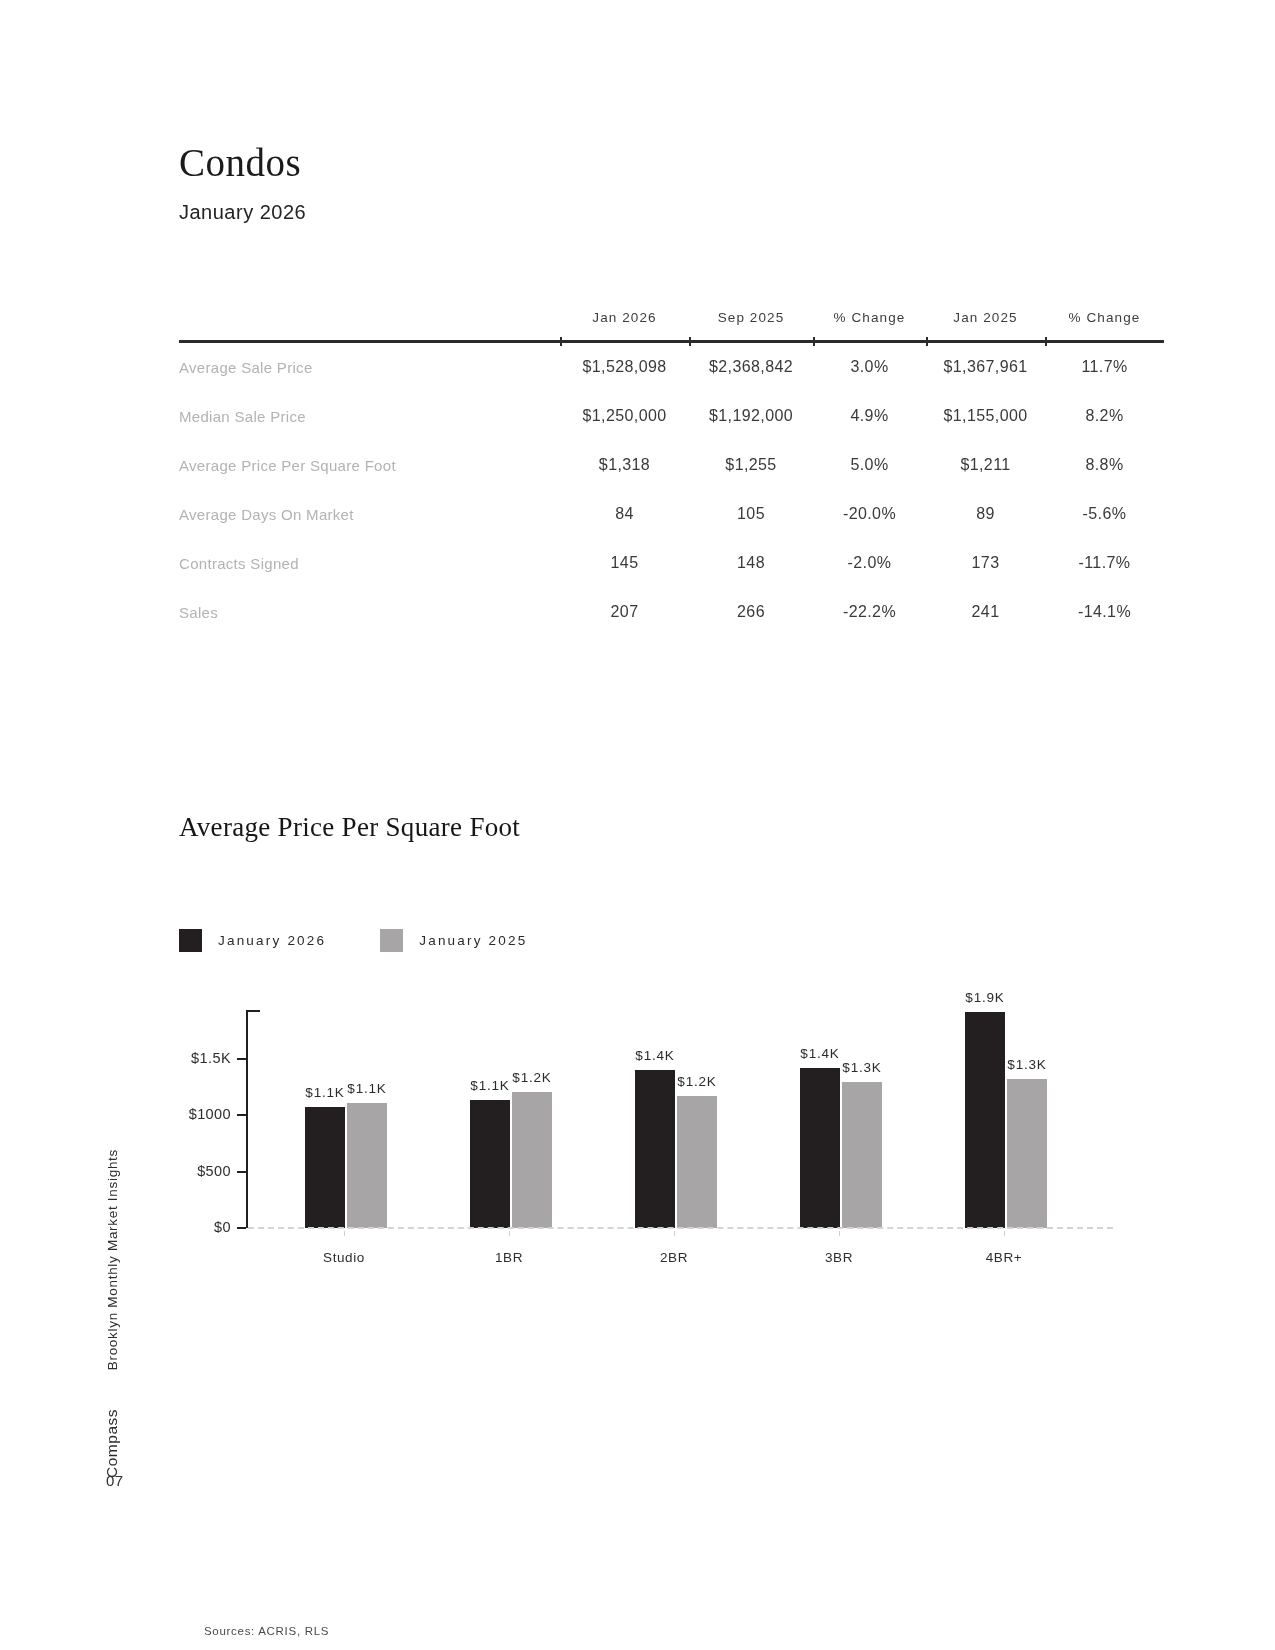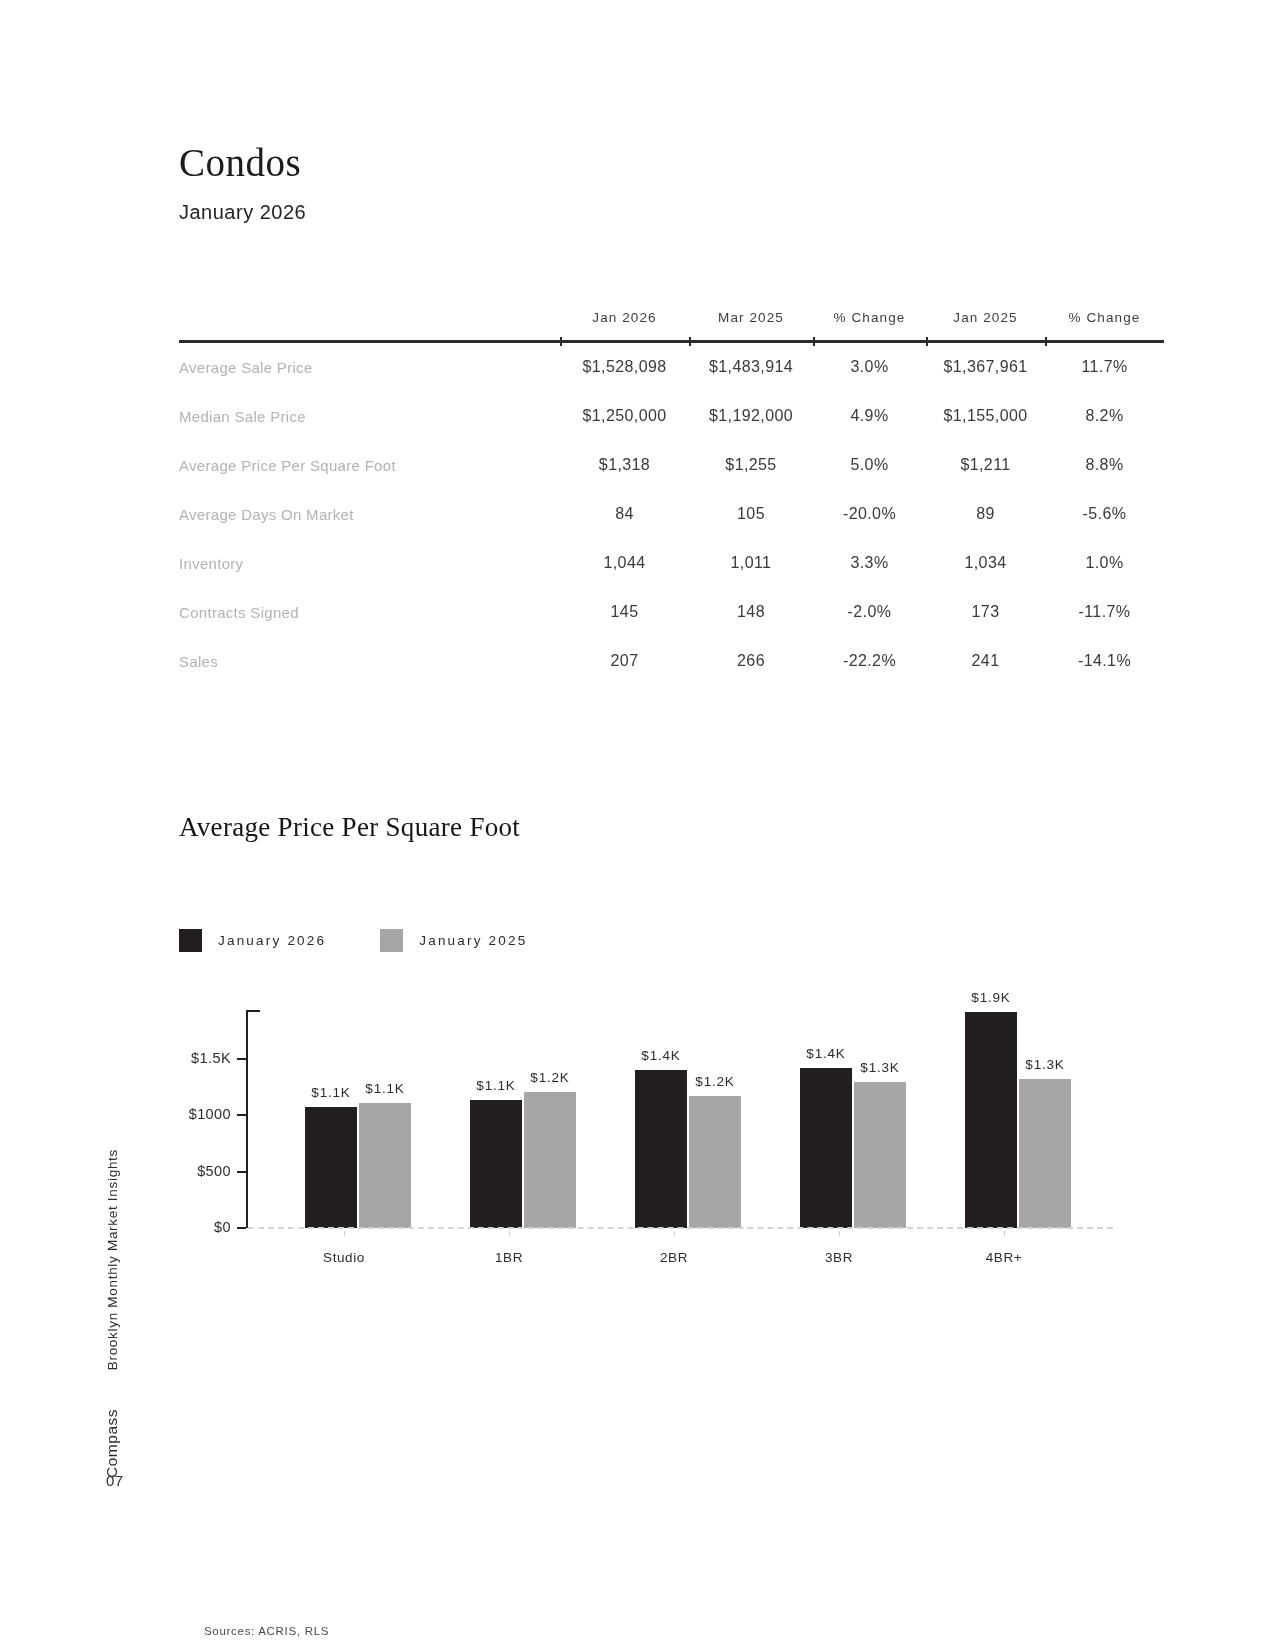--- a/index.html
+++ b/index.html
@@ -59,21 +59,21 @@
   .plot::after{ 
     content:"";position:absolute;left:0;right:-2px;bottom:-1px;
     border-bottom:2px dashed #d4d4d4;
   }
   .ytick{position:absolute;width:9px;height:2px;background:#231f20;left:-11px;}
   .ylabel{
     position:absolute;left:0;width:52px;text-align:right;
     font-size:14.5px;letter-spacing:.4px;color:#2d2d2d;white-space:nowrap;
   }
   .bar-group{position:absolute;bottom:0;display:flex;align-items:flex-end;}
-  .bar{width:52px;position:relative;}
+  .bar{width:40px;position:relative;}
   .bar + .bar{margin-left:2px;}
   .bar-label{
     position:absolute;bottom:calc(100% + 7px);left:50%;transform:translateX(-50%);
     font-size:13.5px;letter-spacing:.8px;color:#2b2b2b;white-space:nowrap;
   }
   .xlabel{
     position:absolute;top:240px;width:140px;text-align:center;
     font-size:13.5px;letter-spacing:.6px;color:#2d2d2d;
   }
   .xtick{position:absolute;top:221px;width:1px;height:5px;background:#d0d0d0;}
@@ -101,31 +101,31 @@
         <col style="width:129px">
         <col style="width:124px">
       <col style="width:113px">
         <col style="width:119px">
         <col style="width:119px">
     </colgroup>
     <thead>
         <tr>
           <th class="rowhead"></th>
           <th class="colhead">Jan 2026</th>
-          <th class="colhead">Mar 2025</th>
+          <th class="colhead">Sep 2025</th>
           <th class="colhead">% Change</th>
           <th class="colhead">Jan 2025</th>
           <th class="colhead">% Change</th>
         </tr>
       </thead>
     <tbody>
         <tr>
           <td class="rowlabel">Average Sale Price</td>
           <td>$1,528,098</td>
-          <td>$1,483,914</td>
+          <td>$2,368,842</td>
           <td>3.0%</td>
           <td>$1,367,961</td>
           <td>11.7%</td>
         </tr>
         <tr>
           <td class="rowlabel">Median Sale Price</td>
           <td>$1,250,000</td>
           <td>$1,192,000</td>
           <td>4.9%</td>
           <td>$1,155,000</td>
@@ -139,28 +139,20 @@
           <td>$1,211</td>
           <td>8.8%</td>
         </tr>
         <tr>
           <td class="rowlabel">Average Days On Market</td>
           <td>84</td>
           <td>105</td>
           <td>-20.0%</td>
           <td>89</td>
           <td>-5.6%</td>
-        </tr>
-        <tr>
-          <td class="rowlabel">Inventory</td>
-          <td>1,044</td>
-          <td>1,011</td>
-          <td>3.3%</td>
-          <td>1,034</td>
-          <td>1.0%</td>
         </tr>
         <tr>
           <td class="rowlabel">Contracts Signed</td>
           <td>145</td>
           <td>148</td>
           <td>-2.0%</td>
           <td>173</td>
           <td>-11.7%</td>
         </tr>
         <tr>

